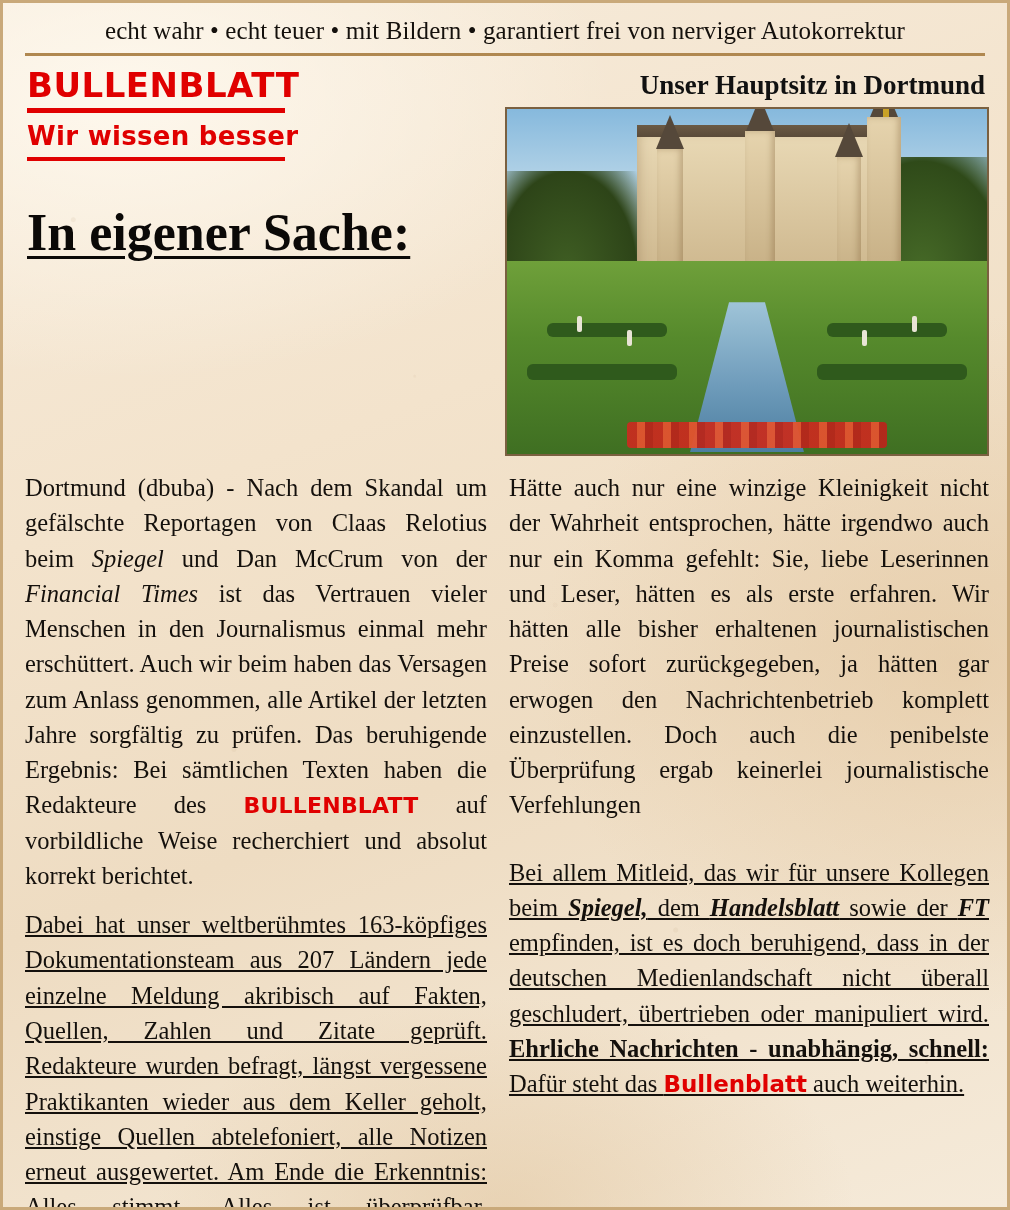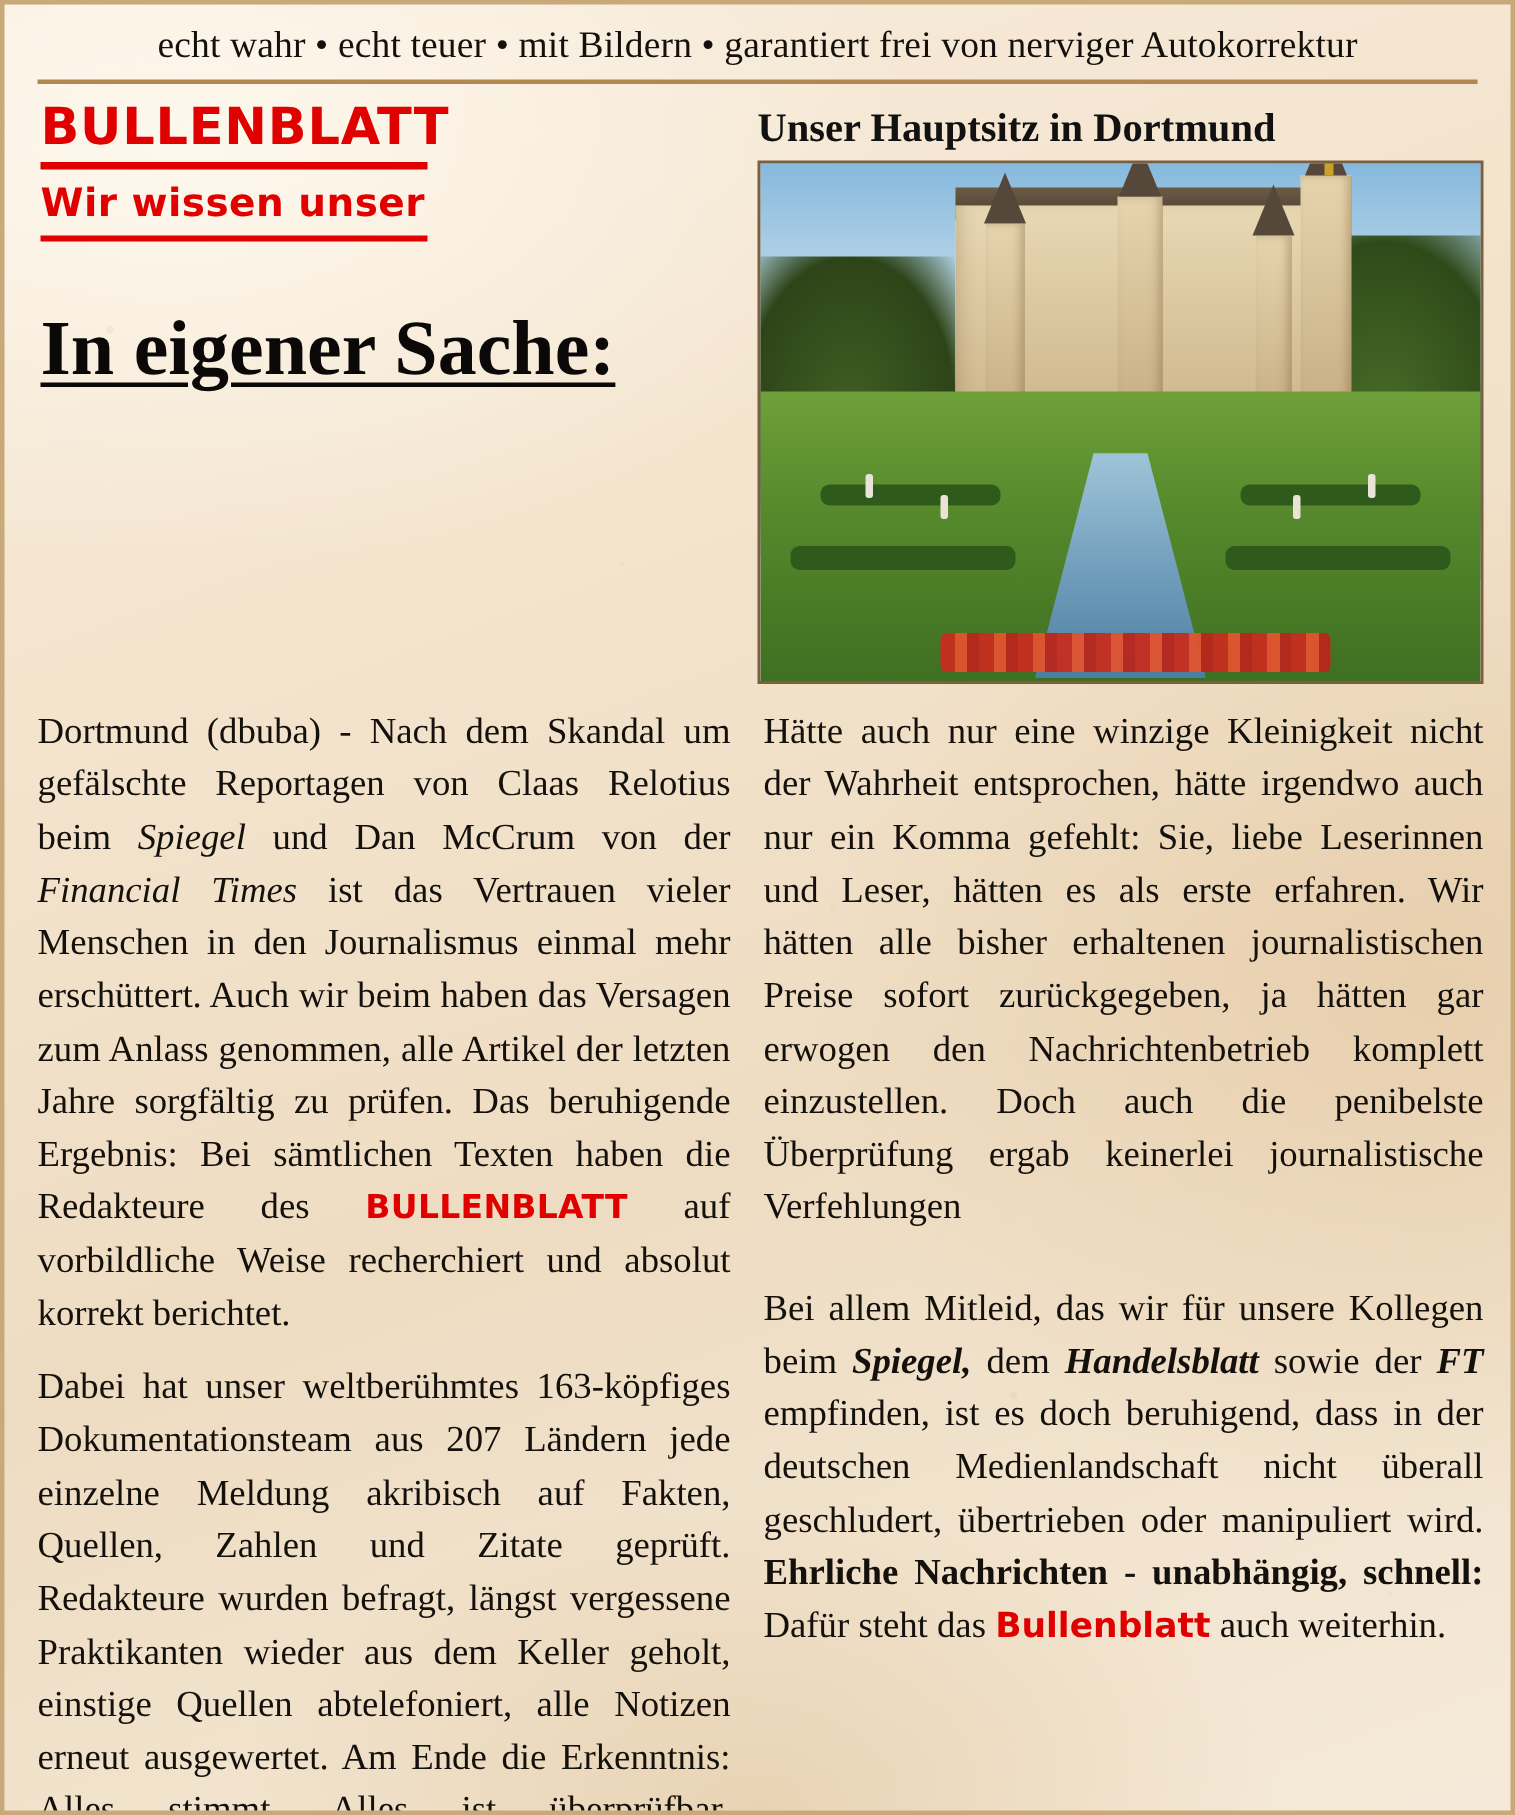--- a/index.html
+++ b/index.html
@@ -114,21 +114,21 @@
     text-decoration-thickness: 3px;
   }
 
   
   .photo-block {
     width: 480px;
     flex: 0 0 480px;
     position: relative;
   }
   .photo-caption {
-    text-align: left;
+    text-align: right;
     font-size: 27px;
     font-weight: bold;
     color: #111;
     padding: 4px 0 6px 0;
   }
   .photo {
     position: relative;
     width: 480px;
     height: 345px;
     border: 2px solid #7a6040;
@@ -218,21 +218,21 @@
   .col-right { margin-top: 0; }
 
   .body-text {
     font-size: 24.5px;
     line-height: 1.44;
     color: #14100c;
     text-align: justify;
     hyphens: manual;
   }
   .body-text p { margin: 0 0 14px 0; }
-  .body-text p:last-child { margin-bottom: 0; }
+  .body-text p:last-child { margin-bottom: 0; text-decoration: underline; }
 
   .brand-inline {
     font-family: "DejaVu Sans", sans-serif;
     font-weight: bold;
     font-size: 22px;
     color: #e00000;
     letter-spacing: 0.2px;
   }
   .brand-inline-2 {
     font-family: "DejaVu Sans", sans-serif;
@@ -252,21 +252,21 @@
   <div class="content">
 
     <div class="top-slogan">echt wahr • echt teuer • mit Bildern • garantiert frei von nerviger Autokorrektur</div>
     <div class="rule-top"></div>
 
     <div class="header-row">
 
       <div class="masthead">
         <div class="logo-main">BULLENBLATT</div>
         <div class="logo-underline"></div>
-        <div class="logo-sub">Wir wissen unser</div>
+        <div class="logo-sub">Wir wissen besser</div>
         <div class="logo-sub-underline"></div>
         <div class="headline">In eigener Sache:</div>
       </div>
 
       <div class="photo-block">
         <div class="photo-caption">Unser Hauptsitz in Dortmund</div>
         <div class="photo">
           <div class="ph-sky"></div>
           <div class="ph-trees-l"></div>
           <div class="ph-trees-r"></div>

